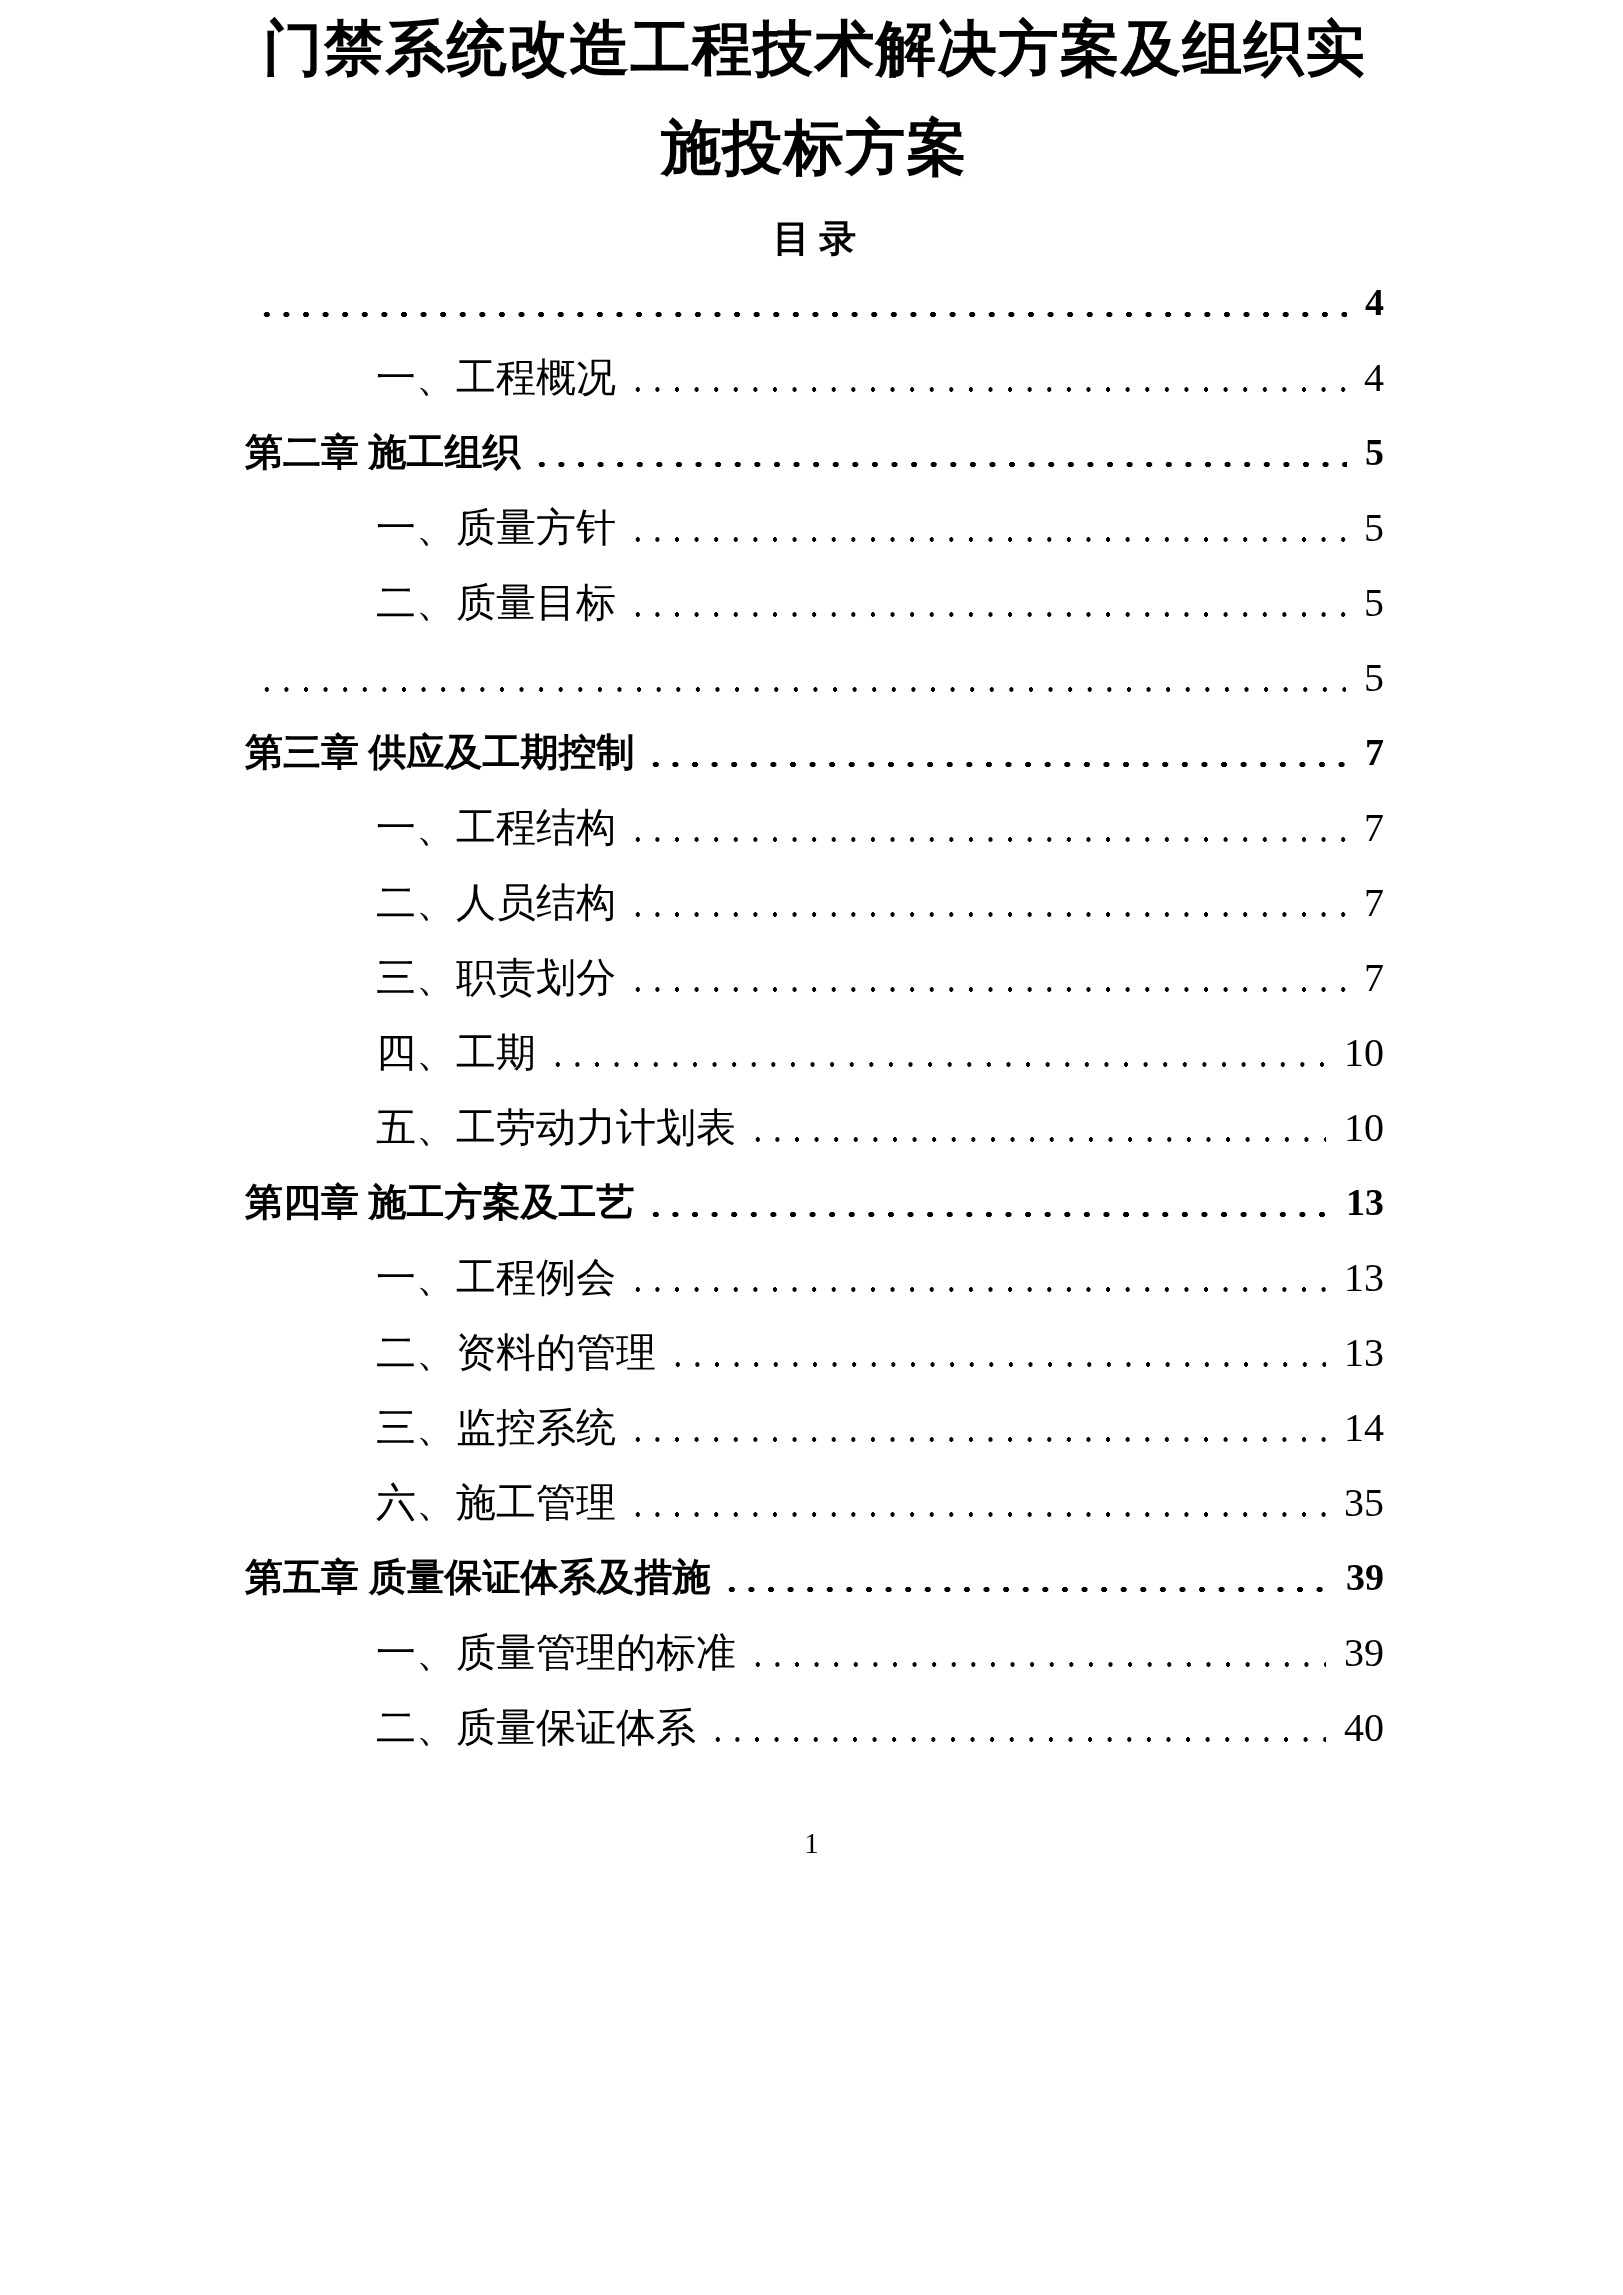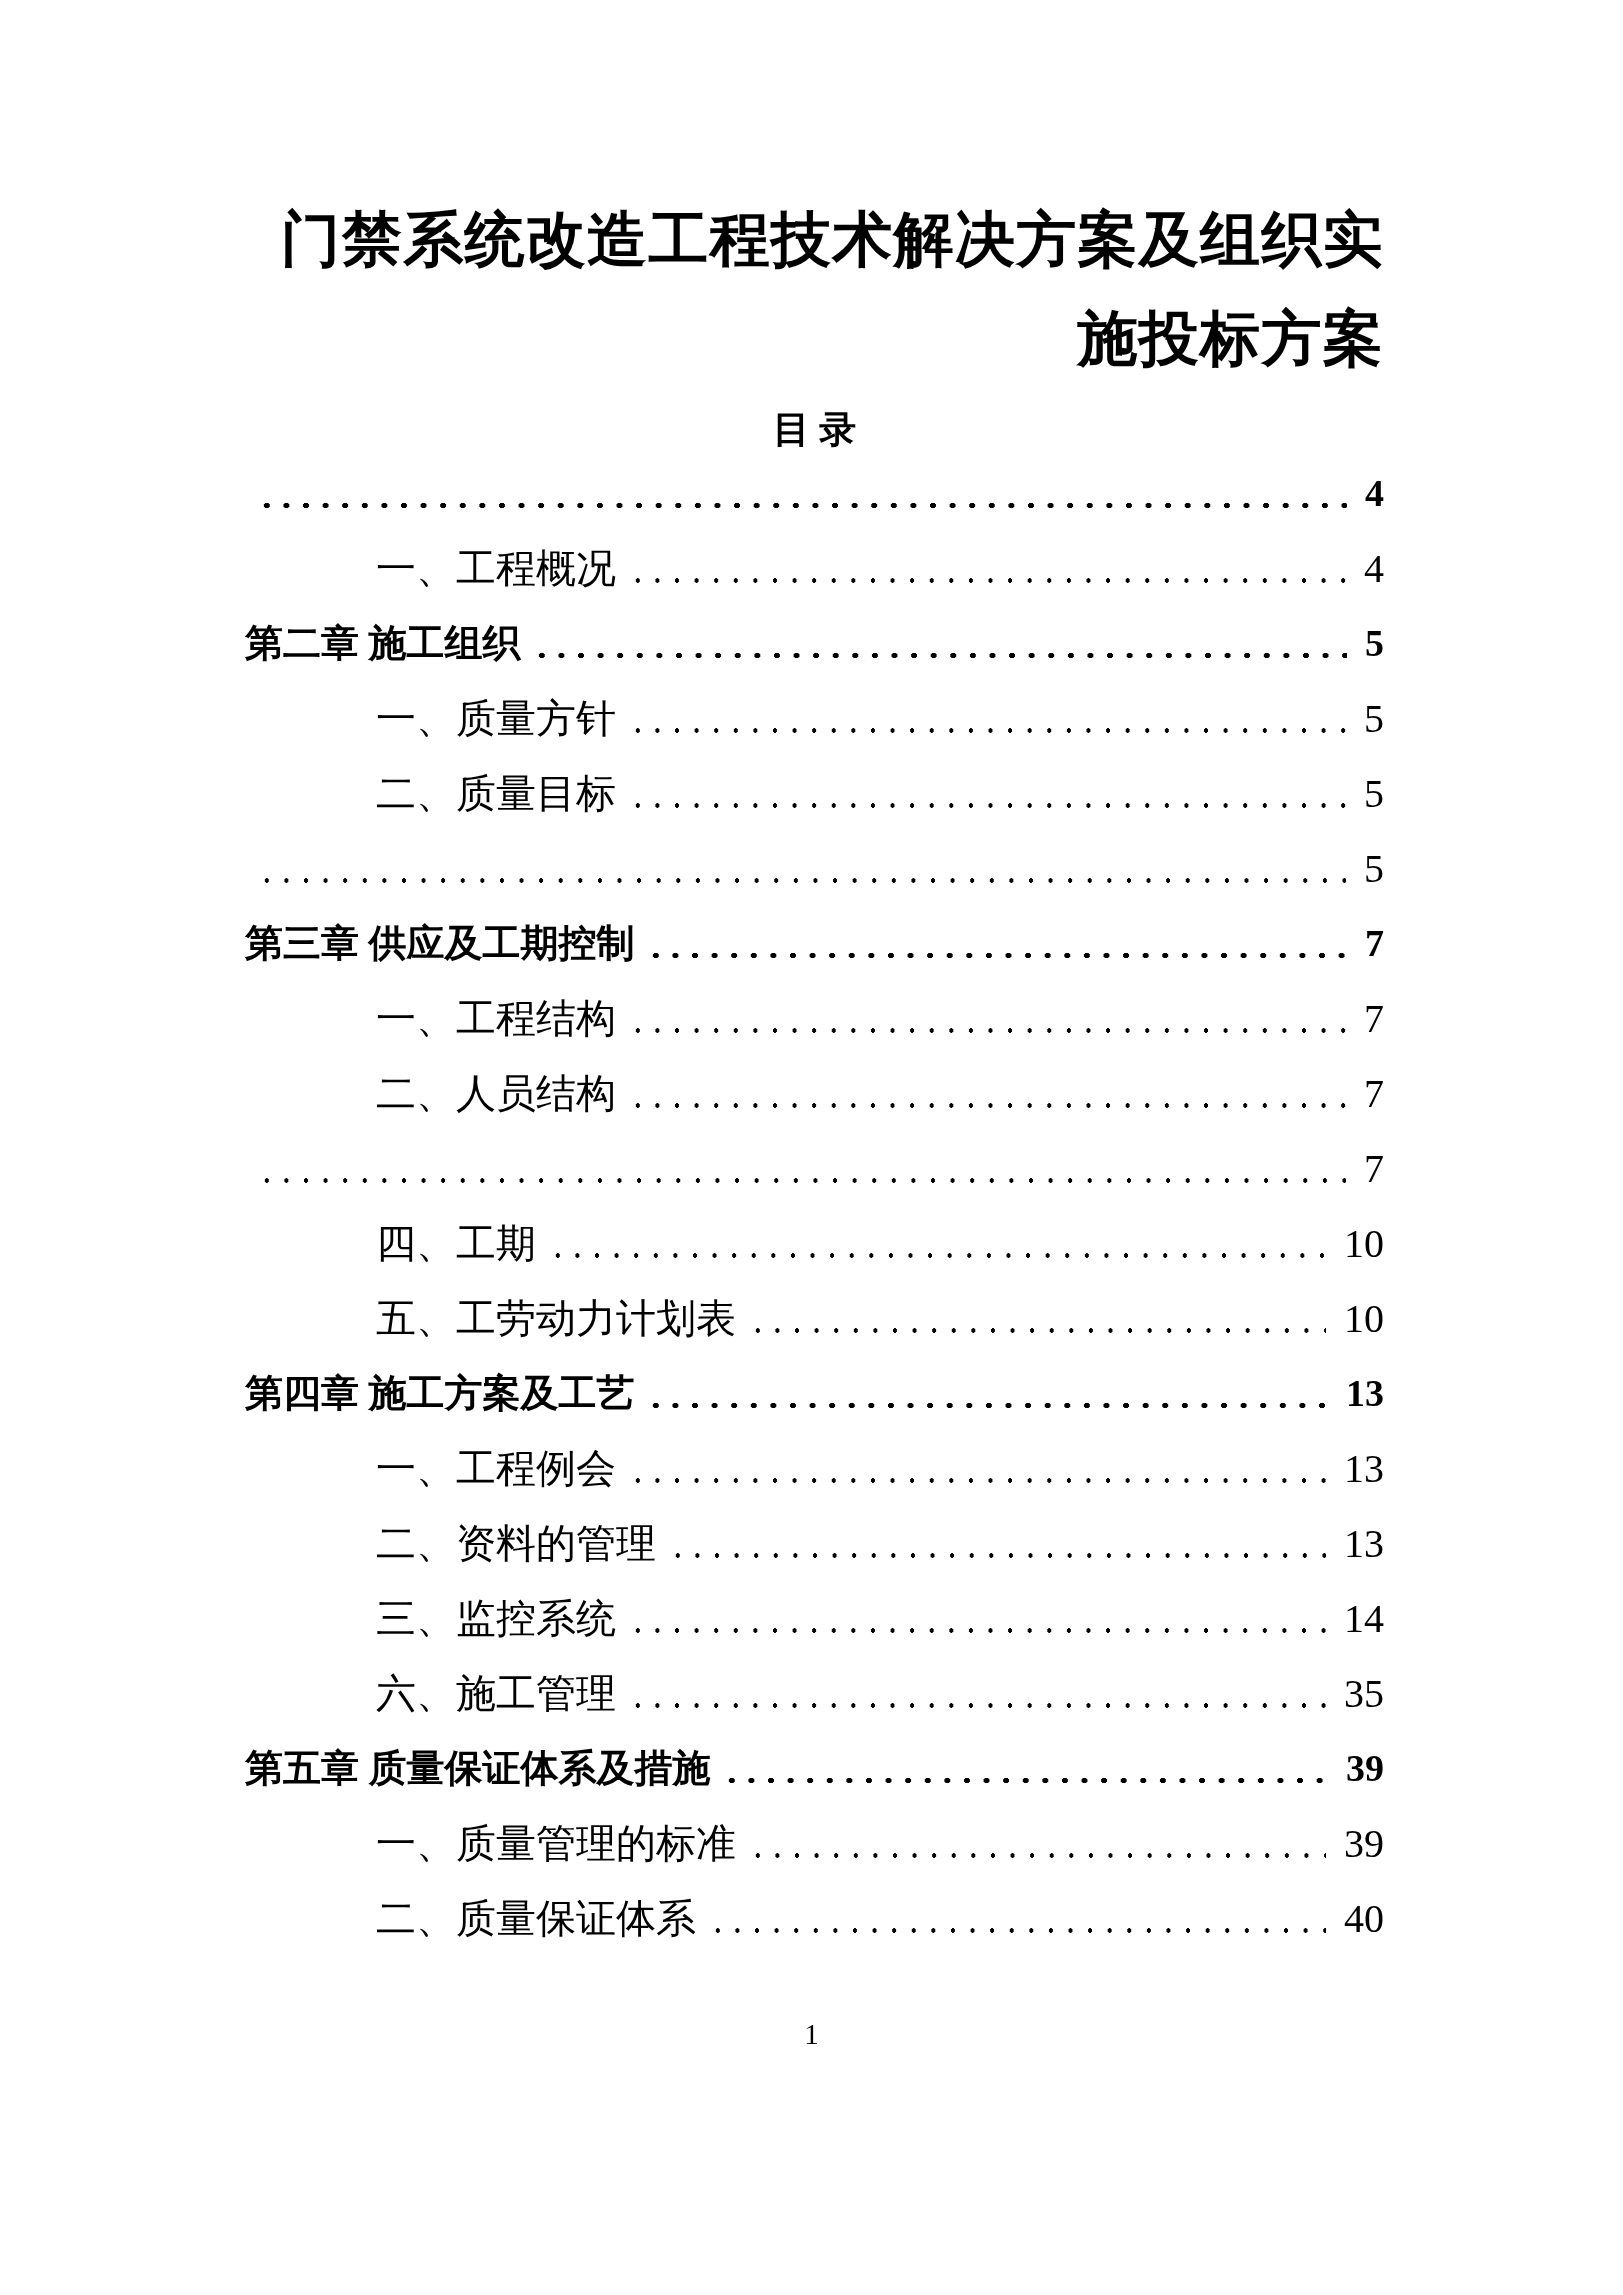--- a/index.html
+++ b/index.html
@@ -11,24 +11,23 @@
     color: #000000;
   }
   .page {
     position: relative;
     width: 1623px;
     height: 2295px;
     background: #ffffff;
     overflow: hidden;
   }
   .title-block {
-    padding-top: 191px;
     margin-left: 245px;
     margin-right: 239px;
-    text-align: right;
+    text-align: center;
     font-weight: bold;
     font-size: 60px;
     line-height: 99px;
     letter-spacing: 1.3px;
   }
   .toc-heading {
     margin-top: 19.6px;
     margin-left: 245px;
     margin-right: 239px;
     text-align: center;
@@ -128,20 +127,21 @@
         <span class="toc-label">一、工程结构</span>
         <span class="leader"></span>
         <span class="toc-page">7</span>
       </div>
       <div class="toc-row sub">
         <span class="toc-label">二、人员结构</span>
         <span class="leader"></span>
         <span class="toc-page">7</span>
       </div>
       <div class="toc-row sub">
+        <span class="toc-label">三、职责划分</span>
         <span class="leader"></span>
         <span class="toc-page">7</span>
       </div>
       <div class="toc-row sub">
         <span class="toc-label">四、工期</span>
         <span class="leader"></span>
         <span class="toc-page">10</span>
       </div>
       <div class="toc-row sub">
         <span class="toc-label">五、工劳动力计划表</span>

